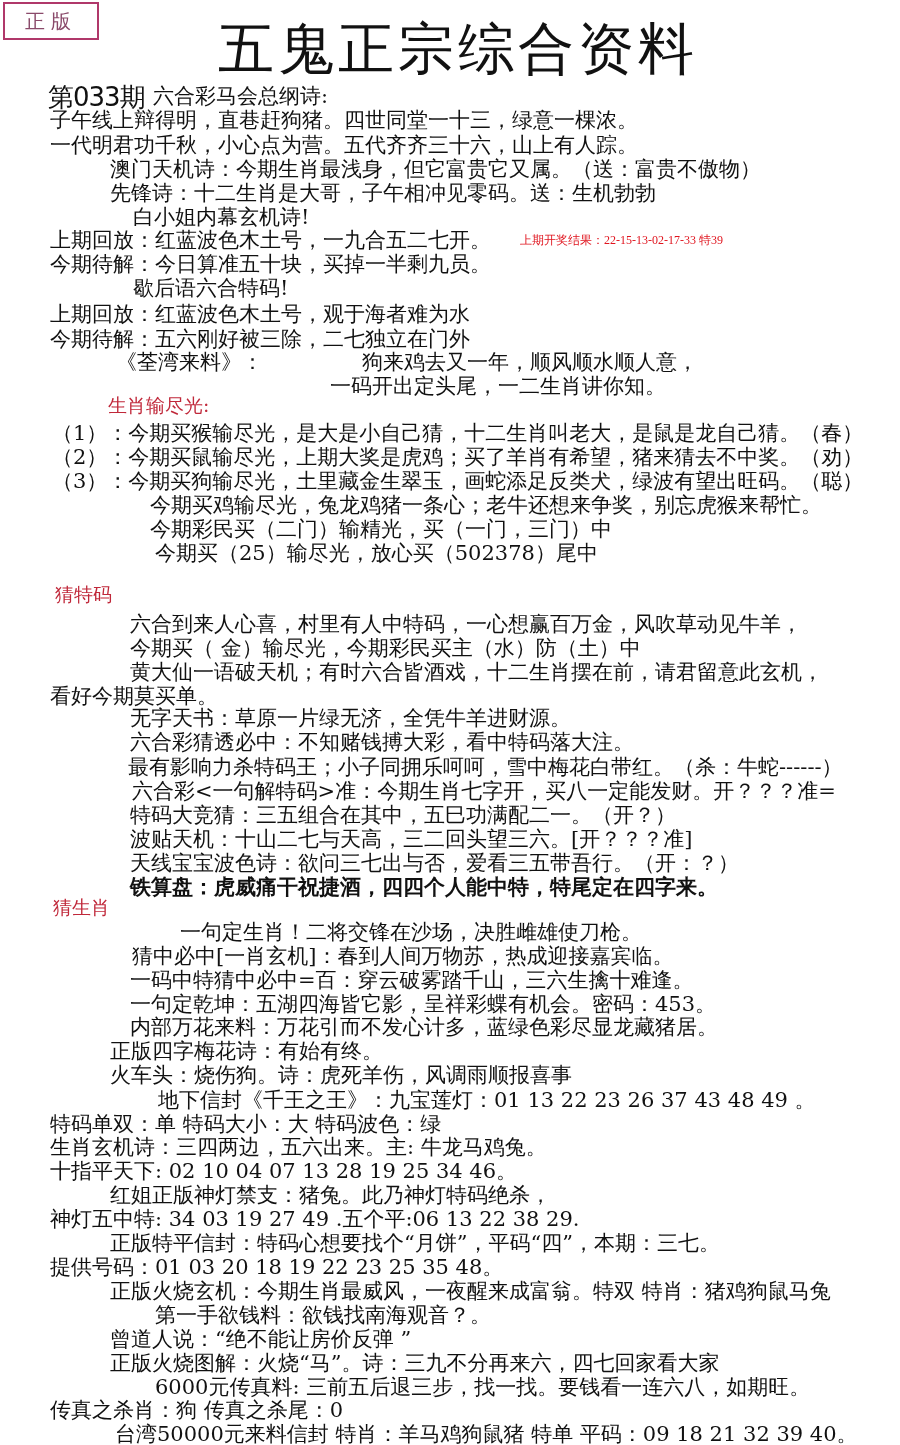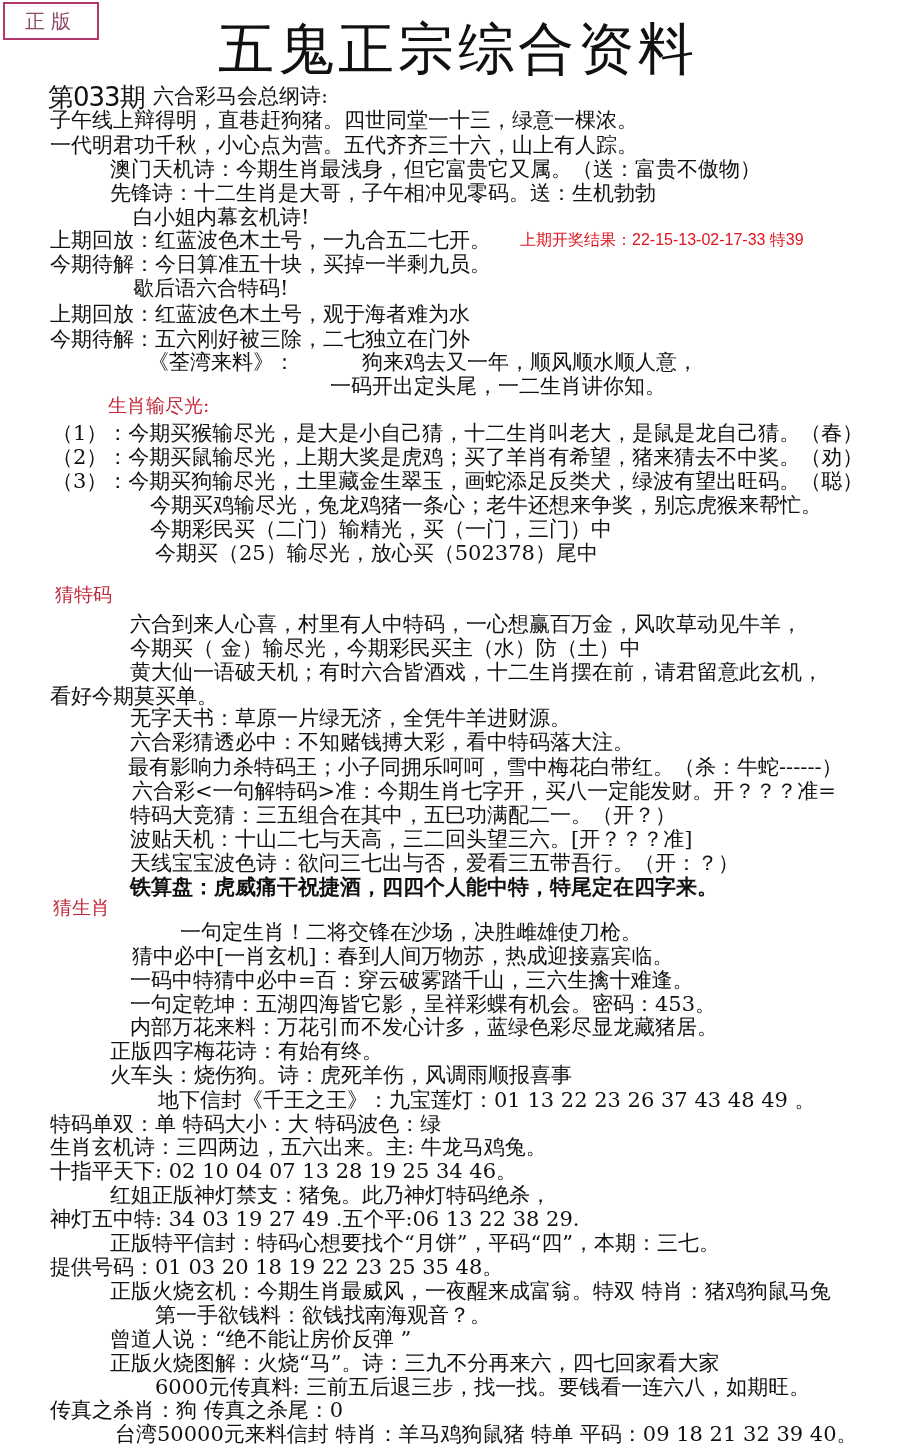--- a/index.html
+++ b/index.html
@@ -6,21 +6,21 @@
   body { width:900px; height:1445px; position:relative; overflow:hidden;
          font-family:"DejaVu Serif","Liberation Serif",serif; color:#111; }
   .badge { position:absolute; left:3px; top:2px; width:96px; height:38px;
            border:2px solid #b0386a; box-sizing:border-box; color:#8a4a6a;
            font-size:20px; line-height:34px; text-align:center; letter-spacing:6px; }
   .title { position:absolute; left:218px; top:14px; font-size:56px; line-height:70px;
            letter-spacing:4px; color:#111; font-weight:normal; }
   .issue { position:absolute; left:48px; top:80px; font-family:"DejaVu Sans","Liberation Sans",sans-serif;
            font-size:26px; line-height:34px; color:#111; letter-spacing:-1px; }
   .line { position:absolute; white-space:nowrap; font-size:21px; line-height:22px; }
-  .red-result { font-family:Liberation Sans, sans-serif; color:#e0141e; font-size:16px; }
+  .red-result { font-family:Liberation Serif, serif; color:#e0141e; font-size:12px; }
   .section-head { position:absolute; color:#c0283a; font-size:19px; line-height:22px; }
 </style>
 </head>
 <body>
 
 <div class="badge">正版</div>
 <div class="title">五鬼正宗综合资料</div>
 <div class="issue">第033期</div>
 
 <div id="lines">
@@ -28,21 +28,21 @@
     <div class="line" style="left: 50px; top: 109px;">子午线上辩得明，直巷赶狗猪。四世同堂一十三，绿意一棵浓。</div>
     <div class="line" style="left: 50px; top: 134px;">一代明君功千秋，小心点为营。五代齐齐三十六，山上有人踪。</div>
     <div class="line" style="left: 110px; top: 158px;">澳门天机诗：今期生肖最浅身，但它富贵它又属。（送：富贵不傲物）</div>
     <div class="line" style="left: 110px; top: 182px;">先锋诗：十二生肖是大哥，子午相冲见零码。送：生机勃勃</div>
     <div class="line" style="left: 133px; top: 206px;">白小姐内幕玄机诗!</div>
     <div class="line" style="left: 50px; top: 229px;">上期回放：红蓝波色木土号，一九合五二七开。</div>
     <div class="line" style="left: 50px; top: 253px;">今期待解：今日算准五十块，买掉一半剩九员。</div>
     <div class="line" style="left: 133px; top: 277px;">歇后语六合特码!</div>
     <div class="line" style="left: 50px; top: 303px;">上期回放：红蓝波色木土号，观于海者难为水</div>
     <div class="line" style="left: 50px; top: 328px;">今期待解：五六刚好被三除，二七独立在门外</div>
-    <div class="line" style="left: 116px; top: 351px; margin-left: 32px;">《荃湾来料》：</div>
+    <div class="line" style="left: 116px; top: 351px;">《荃湾来料》：</div>
     <div class="line" style="left: 330px; top: 351px; margin-left: 32px;">狗来鸡去又一年，顺风顺水顺人意，</div>
     <div class="line" style="left: 330px; top: 375px;">一码开出定头尾，一二生肖讲你知。</div>
     <div class="line" style="left: 52px; top: 422px;">（1）：今期买猴输尽光，是大是小自己猜，十二生肖叫老大，是鼠是龙自己猜。（春）</div>
     <div class="line" style="left: 52px; top: 446px;">（2）：今期买鼠输尽光，上期大奖是虎鸡；买了羊肖有希望，猪来猜去不中奖。（劝）</div>
     <div class="line" style="left: 52px; top: 470px;">（3）：今期买狗输尽光，土里藏金生翠玉，画蛇添足反类犬，绿波有望出旺码。（聪）</div>
     <div class="line" style="left: 150px; top: 494px;">今期买鸡输尽光，兔龙鸡猪一条心；老牛还想来争奖，别忘虎猴来帮忙。</div>
     <div class="line" style="left: 150px; top: 518px;">今期彩民买（二门）输精光，买（一门，三门）中</div>
     <div class="line" style="left: 155px; top: 542px;">今期买（25）输尽光，放心买（502378）尾中</div>
     <div class="line" style="left: 130px; top: 613px;">六合到来人心喜，村里有人中特码，一心想赢百万金，风吹草动见牛羊，</div>
     <div class="line" style="left: 130px; top: 637px;">今期买（ 金）输尽光，今期彩民买主（水）防（土）中</div>

